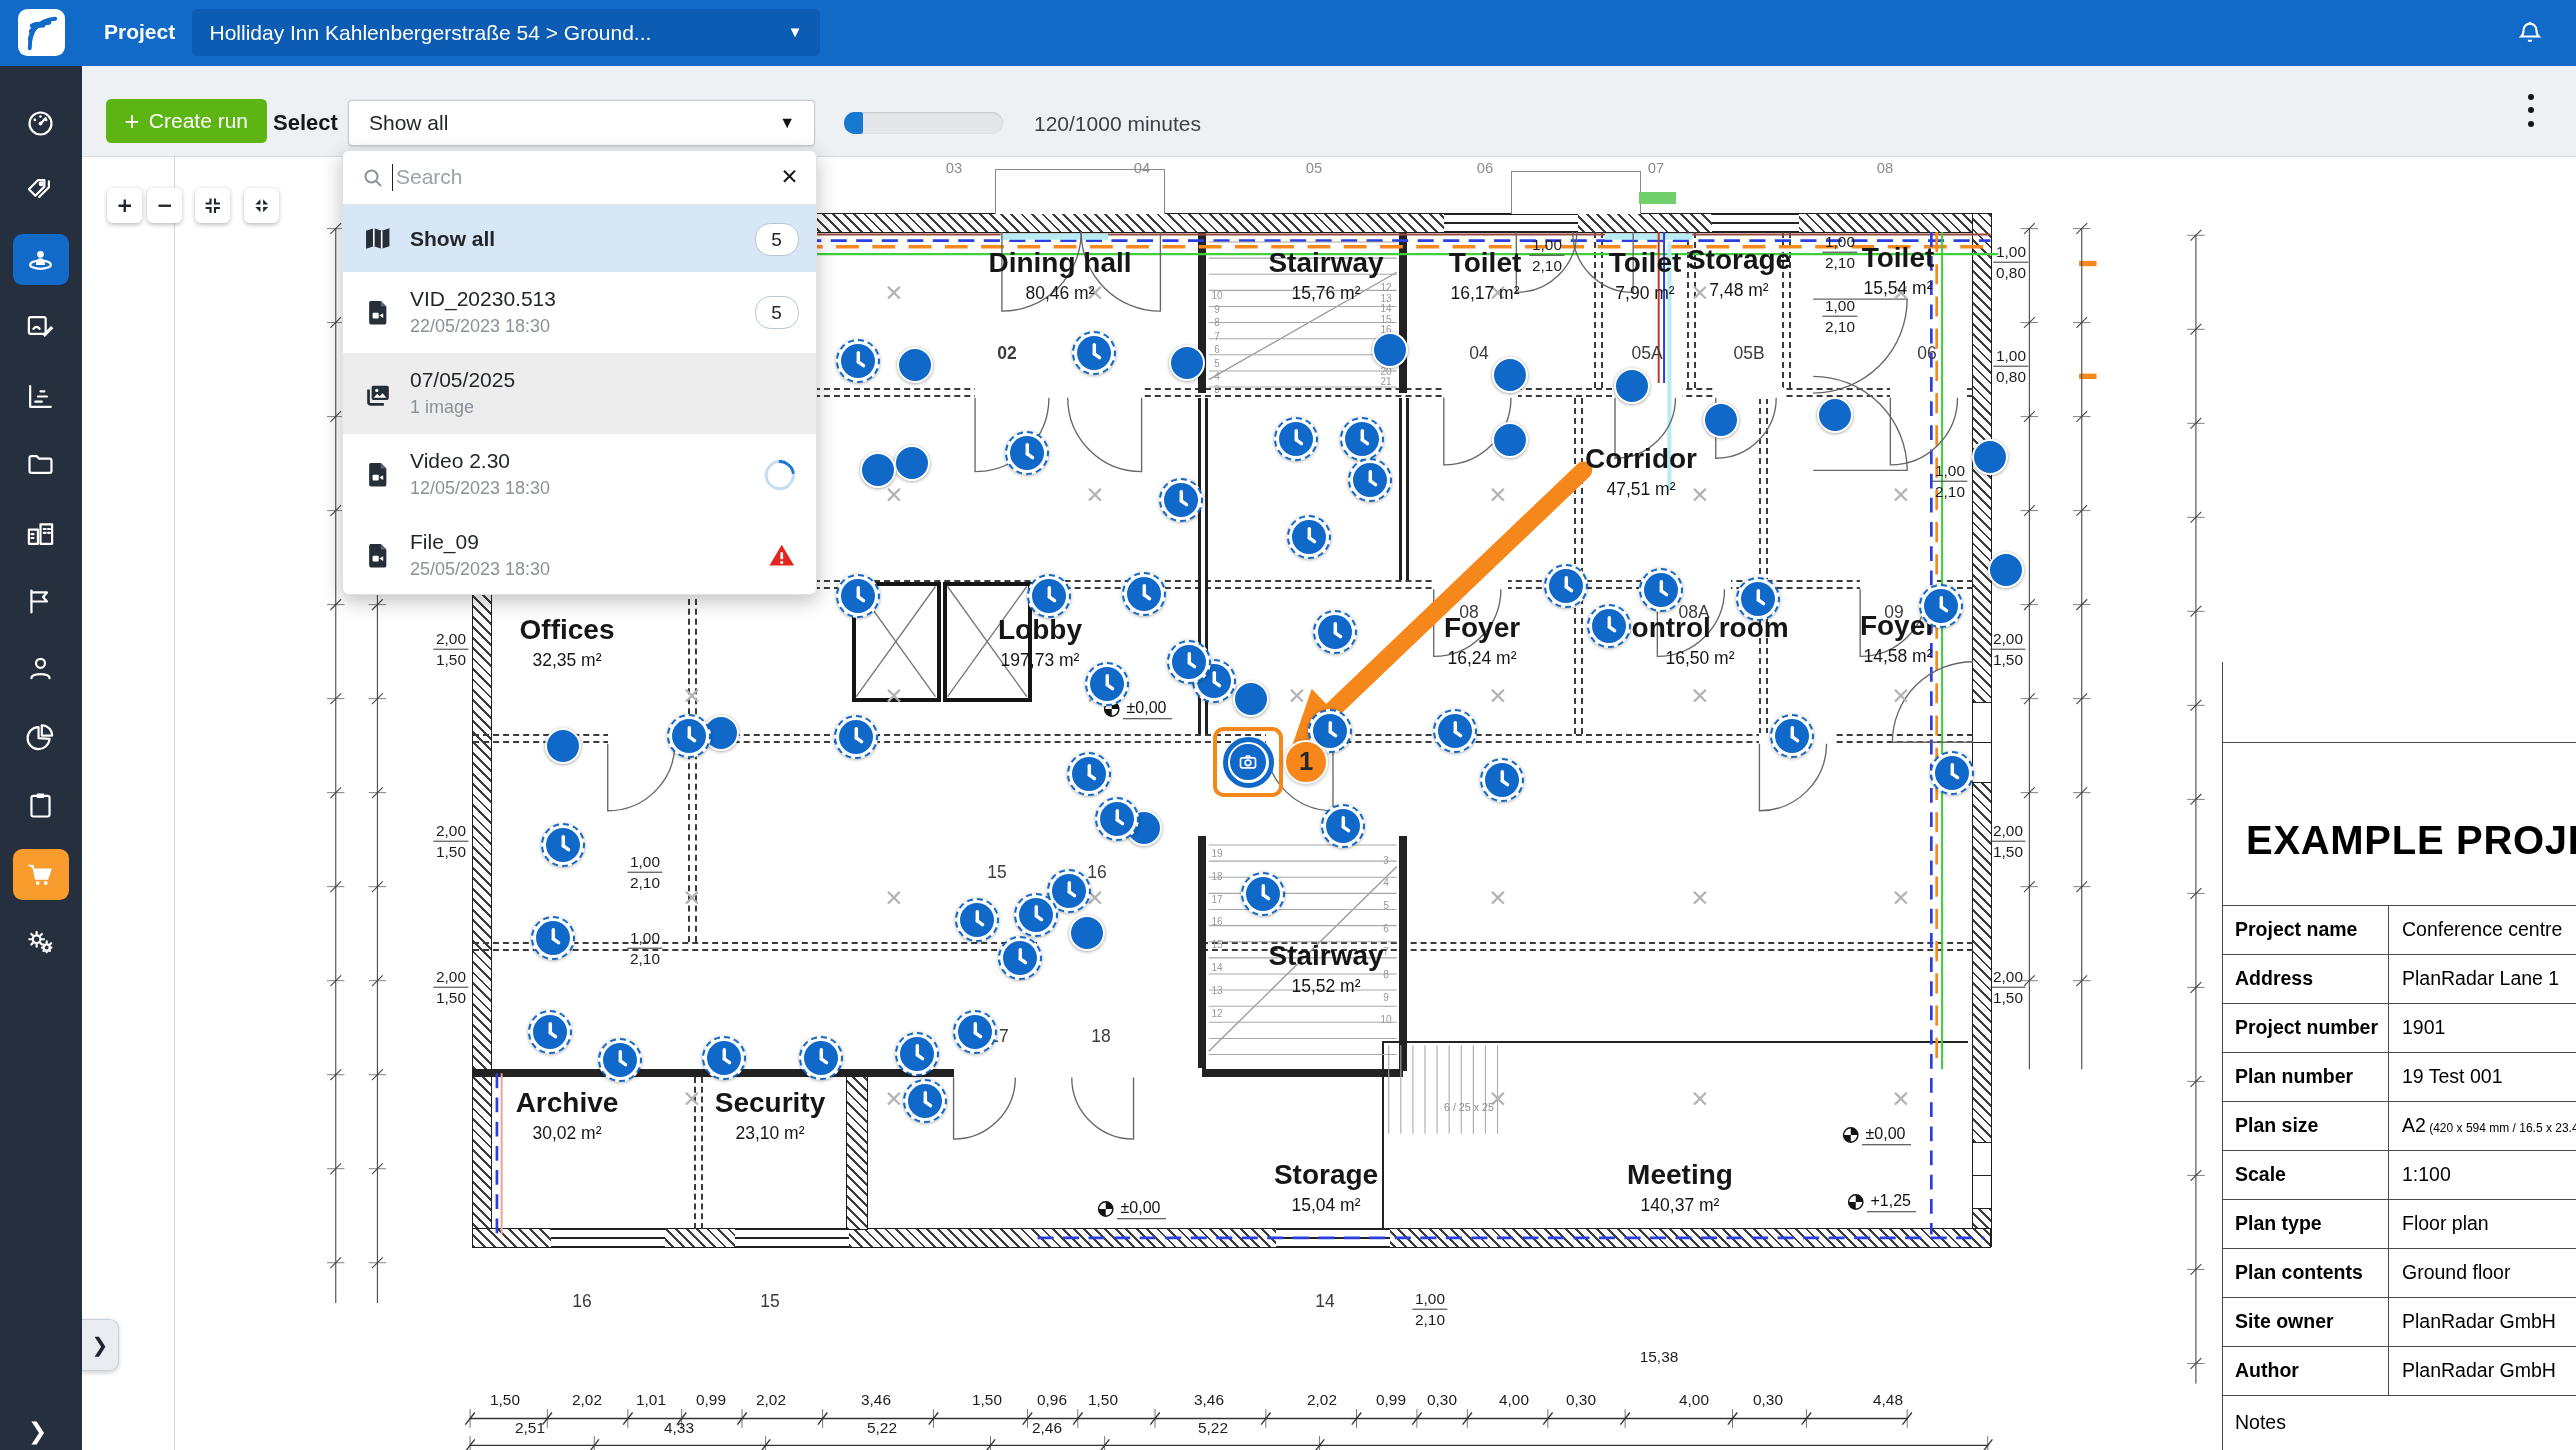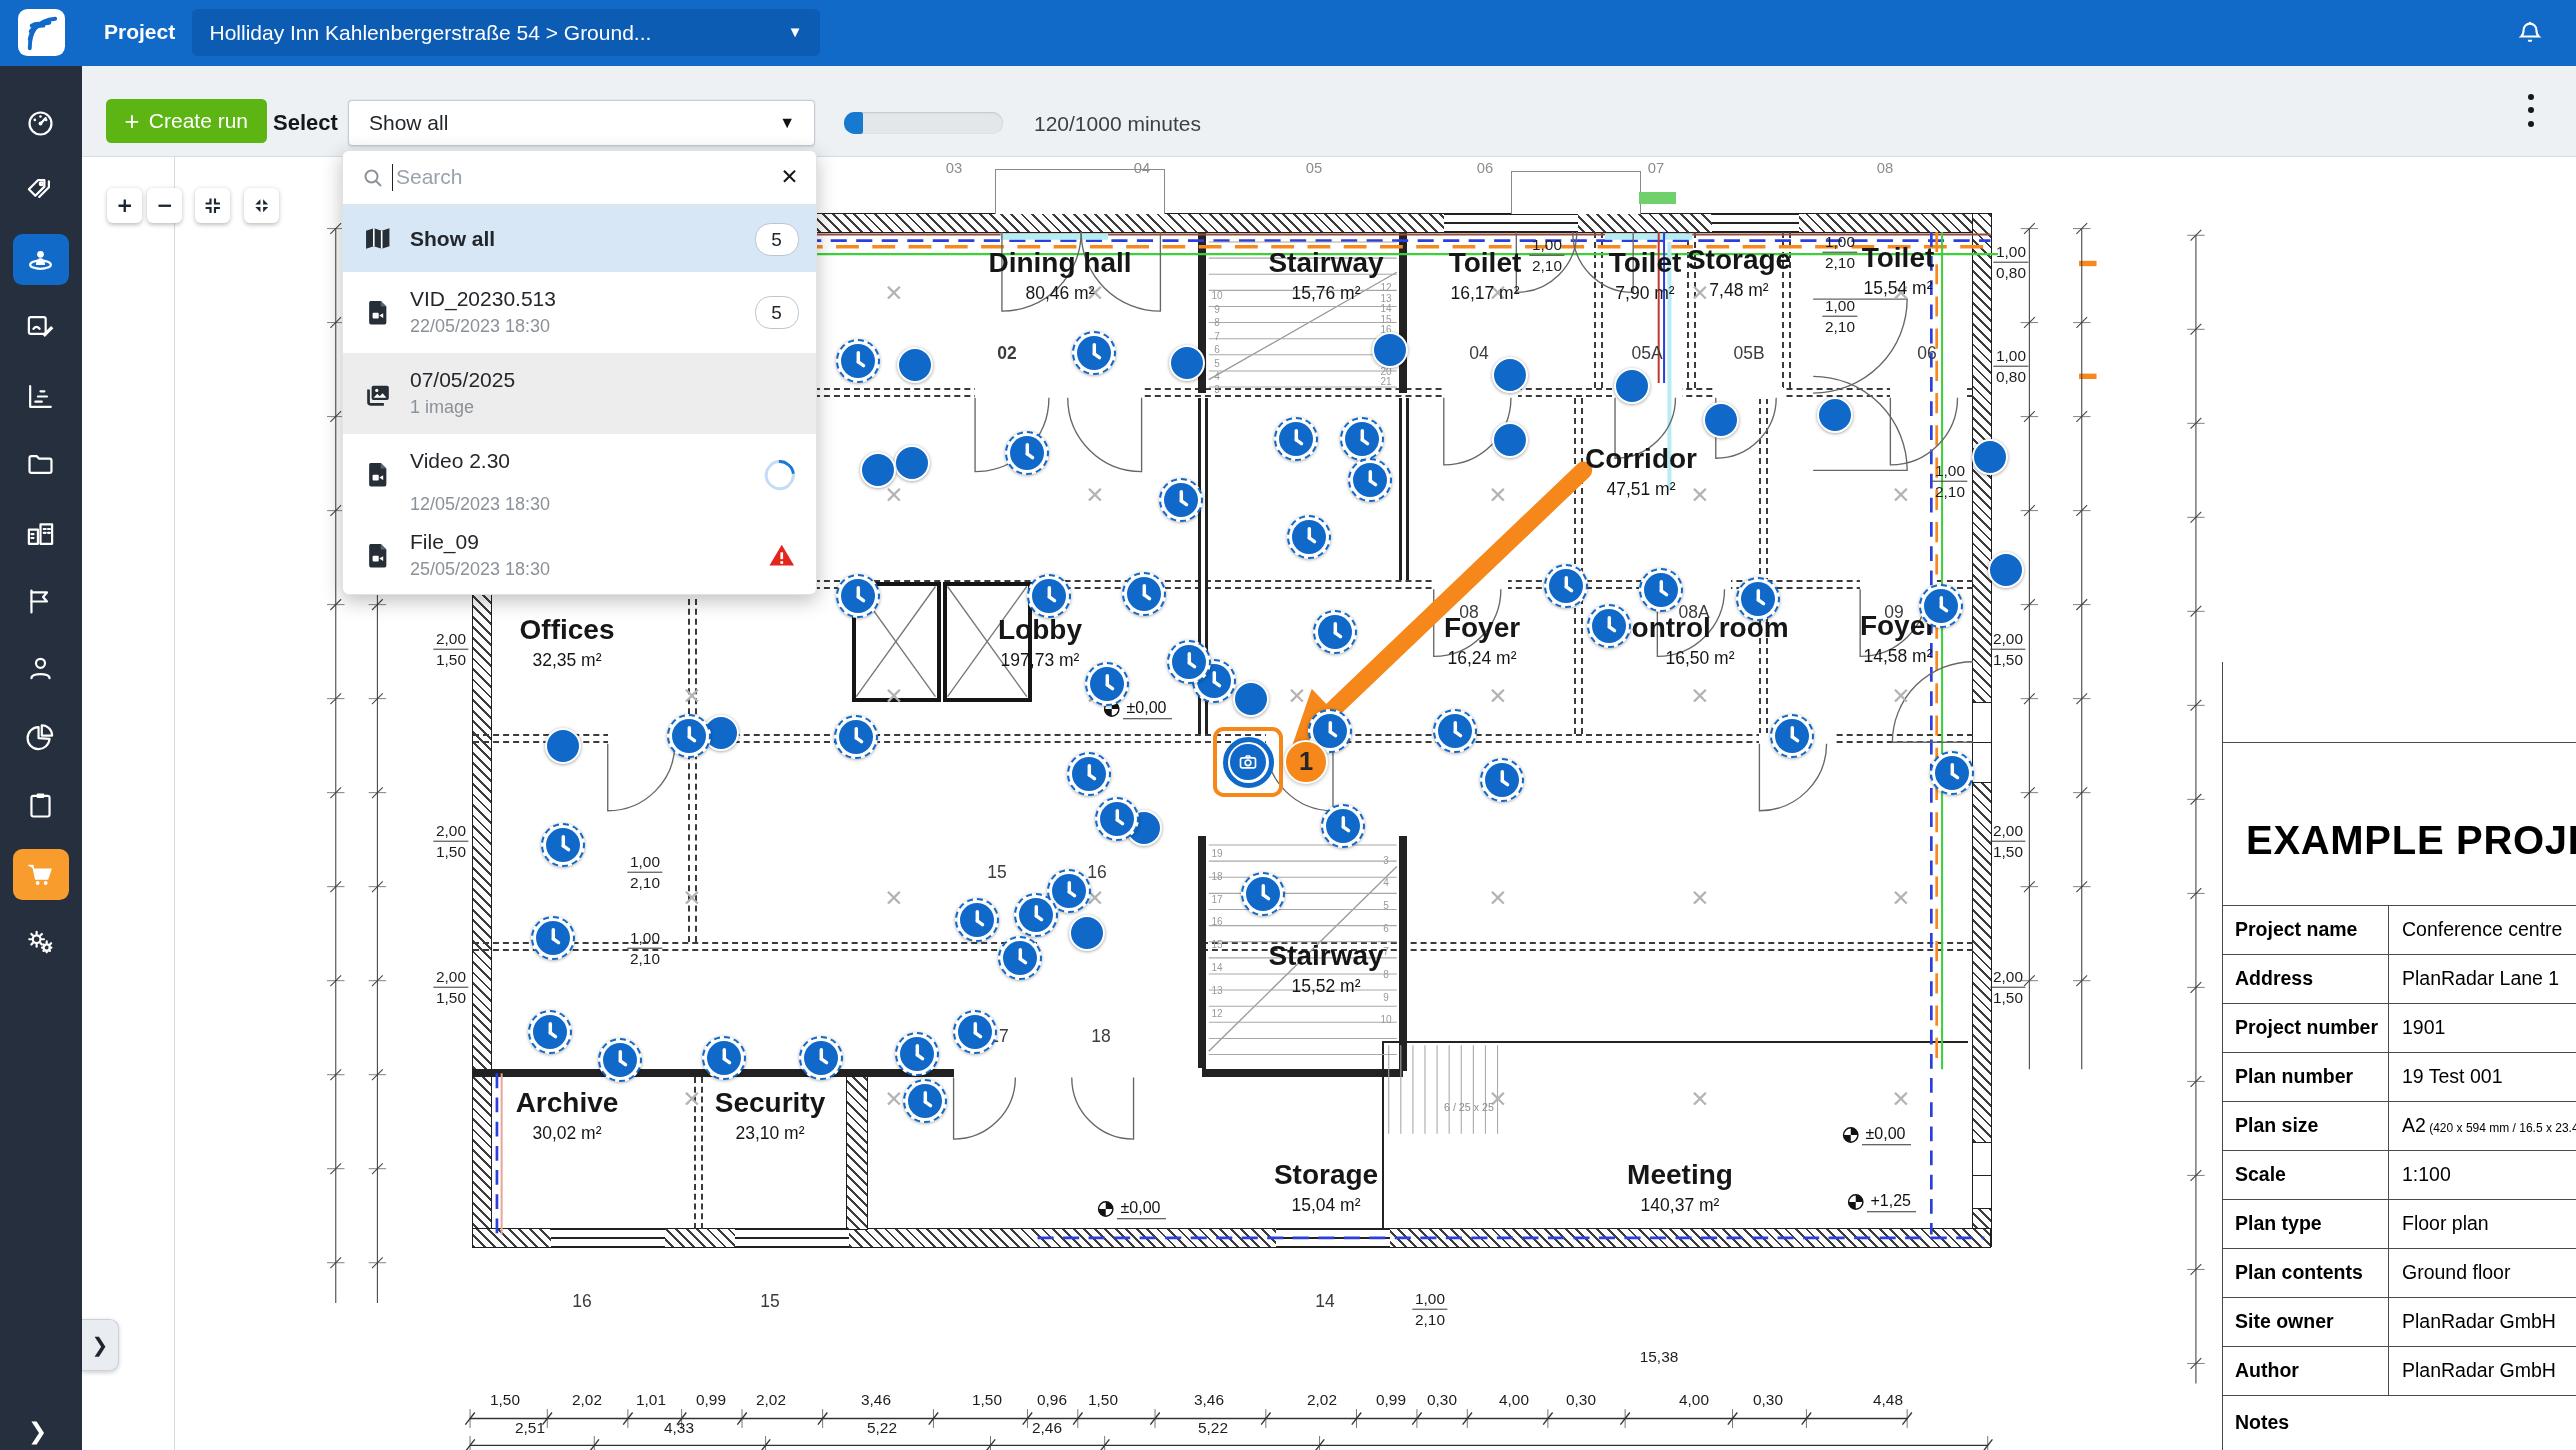--- a/index.html
+++ b/index.html
@@ -100,21 +100,21 @@
   #titleblock{position:absolute;left:2222px;top:662px;width:354px;height:788px;background:#fff;border-left:1.3px solid #4a4a4a;z-index:10;}
   #tb-topline{position:absolute;left:0;top:80px;width:354px;height:1.3px;background:#4a4a4a;}
   #tb-title{position:absolute;left:23px;top:156px;font-size:40px;font-weight:700;letter-spacing:0.7px;white-space:nowrap;color:#000;}
   #tb-table{position:absolute;left:0;top:243px;width:354px;}
   .tb-row{position:relative;height:48px;border-top:1.3px solid #4a4a4a;}
   .tb-row .lb{position:absolute;left:12px;top:12px;font-size:19.5px;font-weight:700;color:#000;white-space:nowrap;}
   .tb-row .vl{position:absolute;left:179px;top:12px;font-size:19.5px;color:#000;white-space:nowrap;}
   .tb-row .cd{position:absolute;left:165px;top:0;width:1.3px;height:100%;background:#4a4a4a;}
   .tb-row .vl small{font-size:12px;}
   #tb-notes{position:relative;border-top:1.3px solid #4a4a4a;height:64px;}
-  #tb-notes .lb{position:absolute;left:12px;top:14.8px;font-size:19.5px;font-weight:700;color:#000;}
+  #tb-notes .lb{position:absolute;left:12px;top:14.8px;font-size:19.5px;font-weight:400;color:#000;}
 </style>
 </head>
 <body>
 
 <div id="plan"></div>
 <div id="plan-edge"></div>
 
 <div id="plan-walls">
 
   <div class="wall" style="left:473px;top:214px;width:1517px;height:18px;"></div>
@@ -652,21 +652,21 @@
         <div class="dd-sub" style="top: 44px;">1 image</div>
       </div>
       <div class="dd-row" style="height: 81px;">
         <div class="ic" style="top: 25.5px;"><svg viewBox="0 0 24 24">
             <path d="M6 2.5 h8.5 L19 7 V20 a1.5 1.5 0 0 1 -1.5 1.5 h-11 A1.5 1.5 0 0 1 5 20 V4 a1.5 1.5 0 0 1 1 -1.5 Z" fill="#262e38"></path>
             <path d="M14.5 2.5 V7 H19 Z" fill="#5a646e"></path>
             <rect x="7.8" y="12" width="5" height="4.6" rx="0.8" fill="#fff"></rect>
             <path d="M13.3 14.3 L16.4 12.4 V16.2 Z" fill="#fff"></path>
           </svg></div>
         <div class="dd-title" style="top: 14.8px;">Video 2.30</div>
-        <div class="dd-sub" style="top: 44px; margin-top: 16px;">12/05/2023 18:30</div>
+        <div class="dd-sub" style="top: 44px;">12/05/2023 18:30</div>
         <div class="spinner" style="top: 25.5px;"></div>
       </div>
       <div class="dd-row" style="height: 81px;">
         <div class="ic" style="top: 25.5px;"><svg viewBox="0 0 24 24">
             <path d="M6 2.5 h8.5 L19 7 V20 a1.5 1.5 0 0 1 -1.5 1.5 h-11 A1.5 1.5 0 0 1 5 20 V4 a1.5 1.5 0 0 1 1 -1.5 Z" fill="#262e38"></path>
             <path d="M14.5 2.5 V7 H19 Z" fill="#5a646e"></path>
             <rect x="7.8" y="12" width="5" height="4.6" rx="0.8" fill="#fff"></rect>
             <path d="M13.3 14.3 L16.4 12.4 V16.2 Z" fill="#fff"></path>
           </svg></div>
         <div class="dd-title" style="top: 14.8px;">File_09</div>

